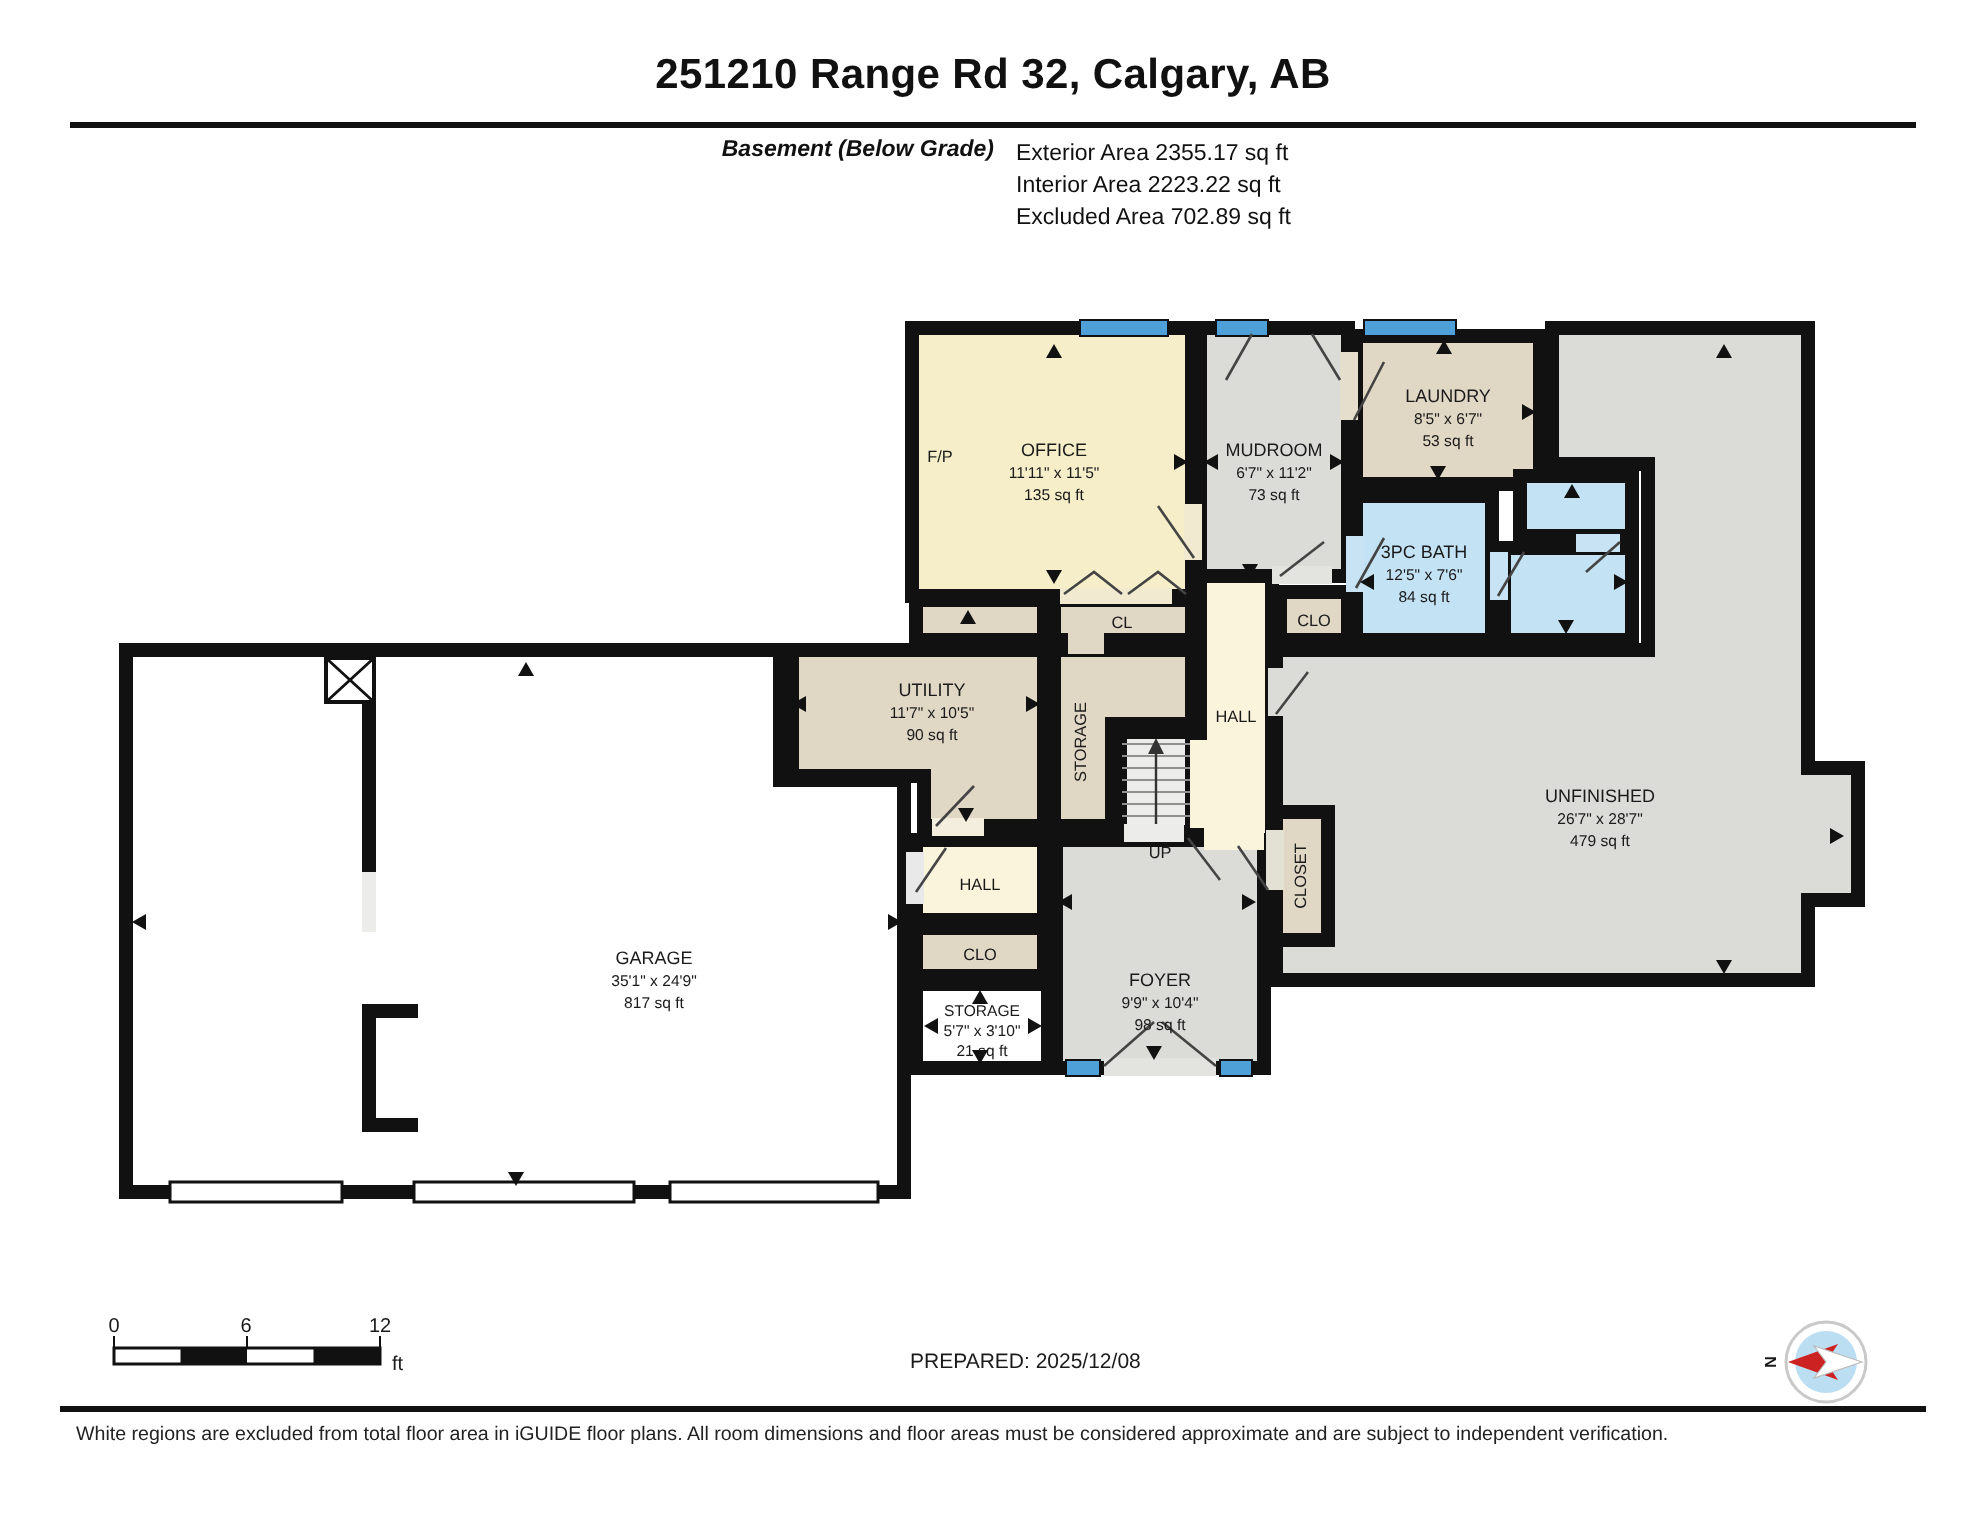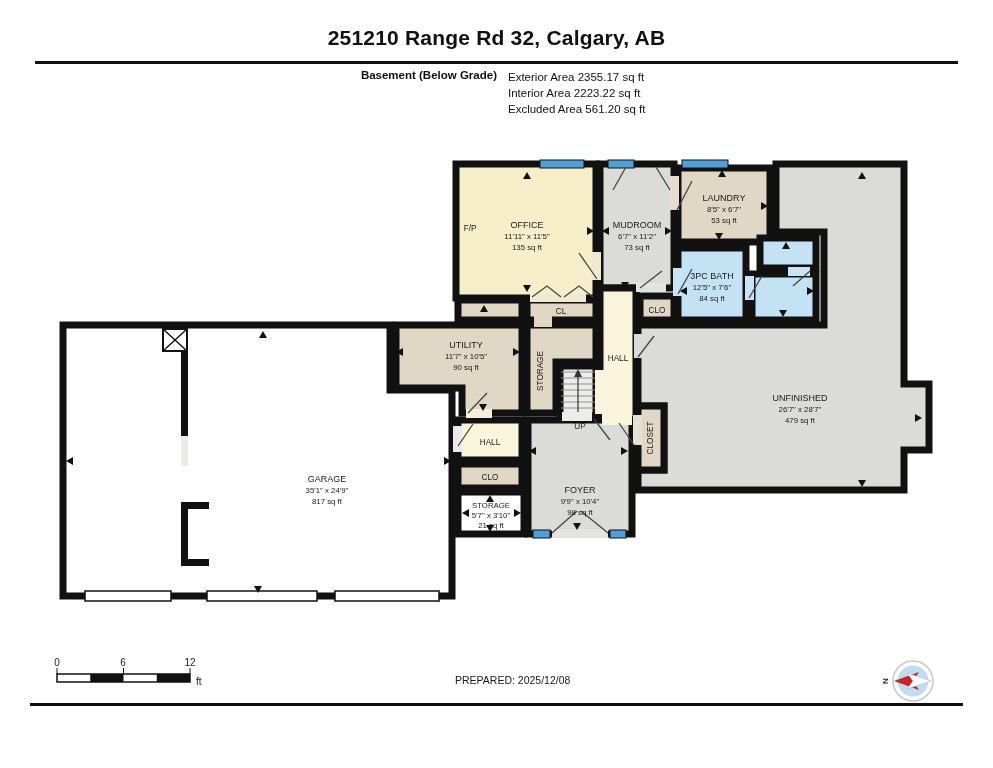--- a/index.html
+++ b/index.html
@@ -2,21 +2,21 @@
 <html><head>
 <meta charset="utf-8">
 <style>
   html,body{margin:0;padding:0;background:#fff;}
   .page{position:relative;width:993px;height:768px;background:#ffffff;overflow:hidden;
         font-family:"Liberation Sans",sans-serif;color:#111;}
   .title{position:absolute;top:26px;left:0;width:993px;text-align:center;
          font-size:21px;font-weight:bold;letter-spacing:.2px;}
   .title-rule{position:absolute;top:61px;left:35px;width:923px;height:2.5px;background:#111;}
   .floor-label{position:absolute;top:69px;left:240px;width:257px;text-align:right;
-               font-size:11.5px;font-weight:bold;}
+               font-size:11.5px;font-weight:bold;font-style:italic;}
   .area-lines{position:absolute;top:69px;left:508px;font-size:11.5px;line-height:16px;}
   .footer-rule{position:absolute;top:703px;left:30px;width:933px;height:3px;background:#111;}
   .disclaimer{position:absolute;top:712px;left:38px;width:920px;font-size:9.8px;color:#222;}
   svg text{font-family:"Liberation Sans",sans-serif;fill:#1a1a1a;}
   .rname{font-size:9px;}
   .rdim{font-size:7.8px;}
   .small-label{font-size:8.2px;}
   .wall{stroke:#111;stroke-width:7;stroke-linejoin:miter;}
   .leaf{stroke:#444;stroke-width:1.3;fill:none;}
   .tread{stroke:#909090;stroke-width:1;}
@@ -26,21 +26,21 @@
 <body>
 
 <div class="page">
 
   <div class="title">251210 Range Rd 32, Calgary, AB</div>
   <div class="title-rule"></div>
   <div class="floor-label">Basement (Below Grade)</div>
   <div class="area-lines">
     <div>Exterior Area 2355.17 sq ft</div>
     <div>Interior Area 2223.22 sq ft</div>
-    <div>Excluded Area 561.20 sq ft</div>
+    <div>Excluded Area 702.89 sq ft</div>
   </div>
 
   <svg width="993" height="768" viewBox="0 0 993 768" style="position:absolute;top:0;left:0;">
 
     <g>
 
       <path class="wall" fill="#FFFFFF" d="M63,325 L390,325 L390,390 L452,390 L452,596 L63,596 Z"></path>
 
       <path class="wall" fill="#DBDBD8" d="M776,164 L904,164 L904,384 L929,384 L929,450 L904,450 L904,490 L638,490 L638,470 L664,470 L664,406 L638,406 L638,325 L824,325 L824,232 L776,232 Z"></path>
 
@@ -251,13 +251,14 @@
     <g>
       <circle cx="913" cy="681" r="20" fill="#fff" stroke="#C9C9C9" stroke-width="1.5"></circle>
       <circle cx="913" cy="681" r="15.5" fill="#BCDEF2"></circle>
       <path d="M894,681 L919,672 L913,681 L919,690 Z" fill="#CC2222"></path>
       <path d="M931,681 L907,673 L913,681 L907,689 Z" fill="#FFFFFF" stroke="#BBBBBB" stroke-width="0.6"></path>
       <text transform="translate(888,681) rotate(-90)" text-anchor="middle" font-size="8" font-weight="bold" fill="#333">N</text>
     </g>
   </svg>
 
   <div class="footer-rule"></div>
+  <div class="disclaimer">White regions are excluded from total floor area in iGUIDE floor plans. All room dimensions and floor areas must be considered approximate and are subject to independent verification.</div>
 </div>
 
 </body></html>

